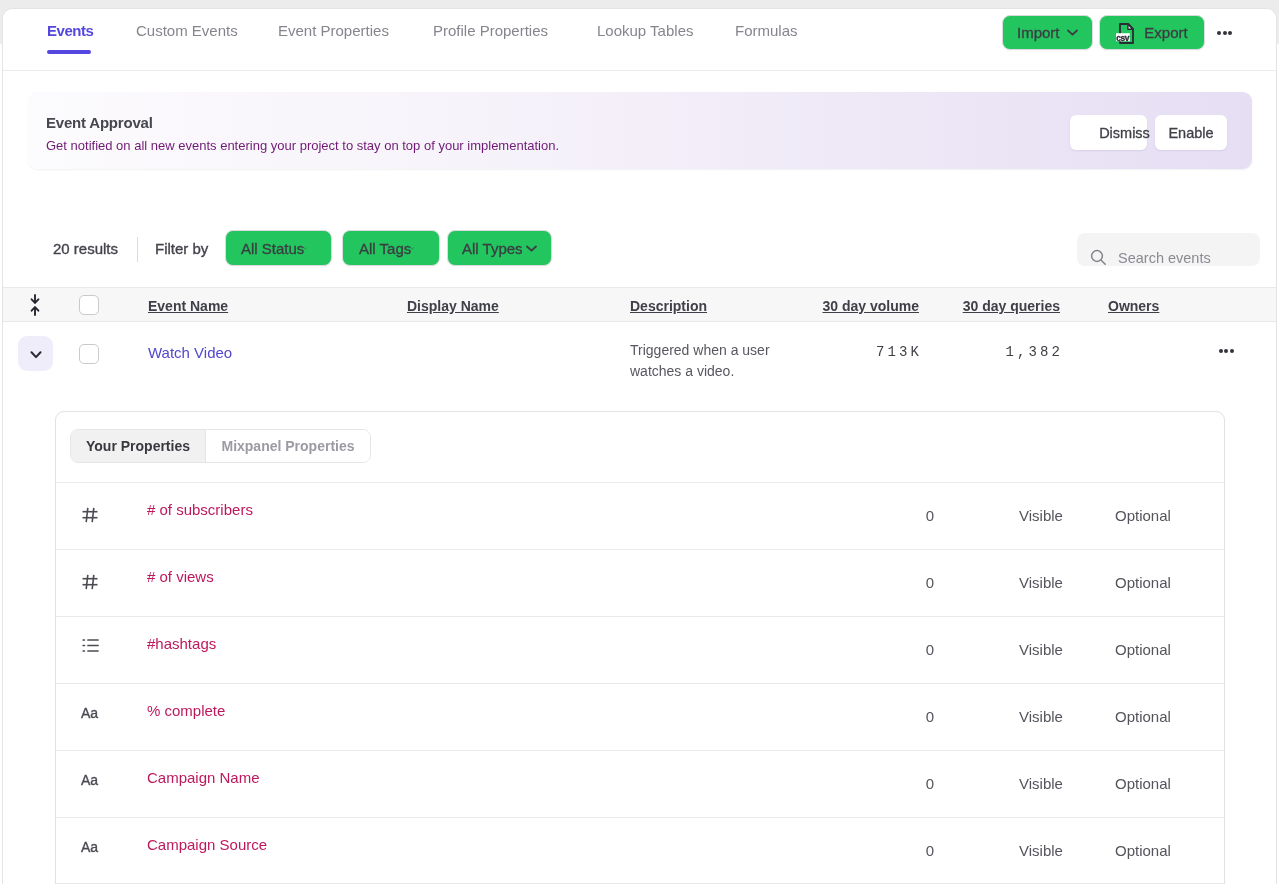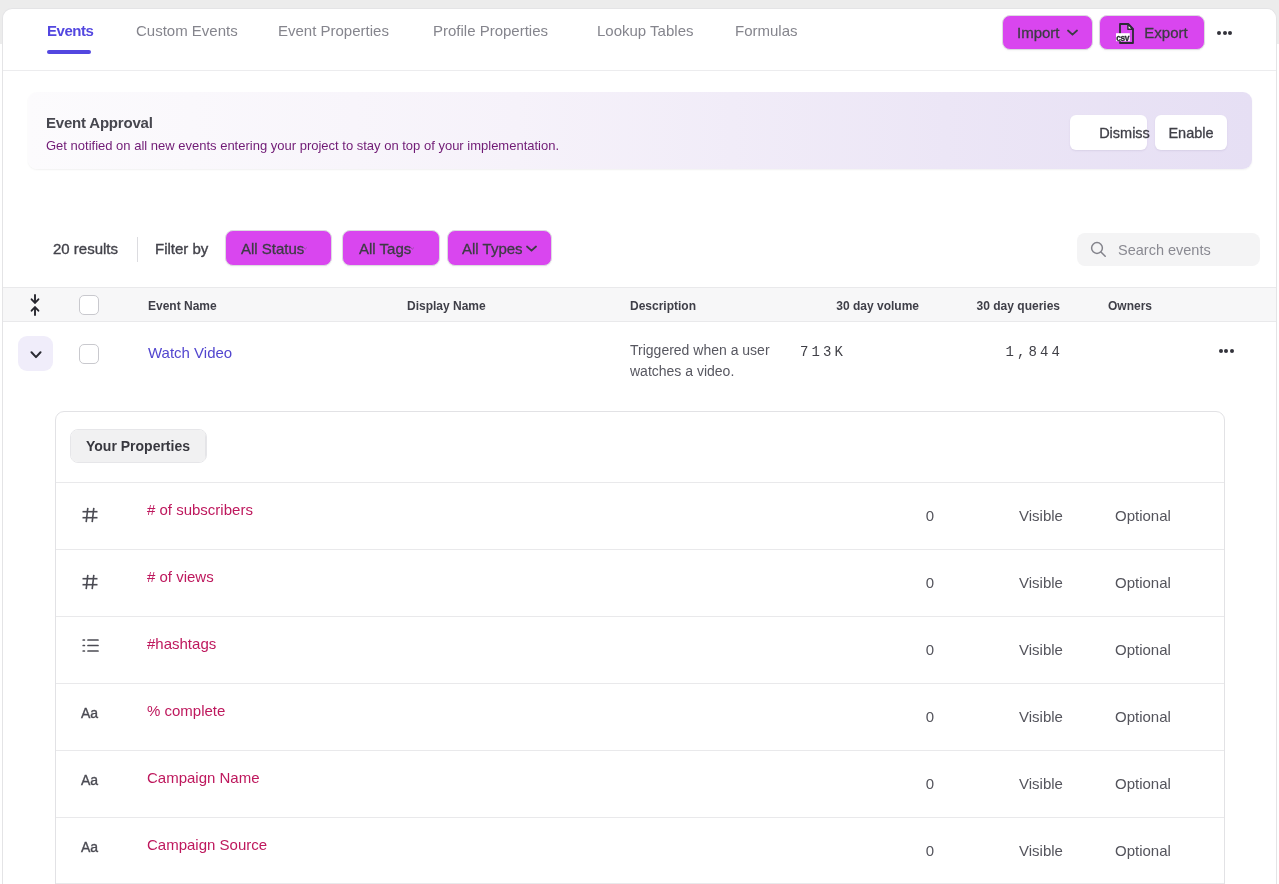--- a/index.html
+++ b/index.html
@@ -7,42 +7,42 @@
 body { font-family:"Liberation Sans", sans-serif; background:#fff; position:relative; }
 .abs { position:absolute; }
 .topbg { top:0; left:0; width:1279px; height:44px; background:#ececec; }
 .card { top:8px; left:2px; width:1275px; height:876px; background:#fff;
   border:1px solid #e4e4e6; border-bottom:none; border-radius:10px 10px 0 0; }
 
 .tab { top:22px; height:17px; line-height:17px; font-size:15px; color:#85858d; }
 .tab.active { color:#5347e0; font-weight:bold; letter-spacing:-0.45px; }
 .underline { left:47px; top:50px; width:44px; height:4px; border-radius:2px; background:#5347e0; }
 .navborder { left:3px; top:70px; width:1273px; height:1px; background:#ececee; }
-.btn { border:1px solid #dcdce0; border-radius:8px; background:#d946ef; color:#3c3c43; box-shadow:0 1px 2px rgba(0,0,0,0.04);
+.btn { border:1px solid #dcdce0; border-radius:8px; background:#22c55e; color:#3c3c43; box-shadow:0 1px 2px rgba(0,0,0,0.04);
   font-size:15px; -webkit-text-stroke:0.3px; display:flex; align-items:center; justify-content:center; white-space:nowrap; }
 .dots { display:flex; gap:1.7px; align-items:center; }
 .dots i { width:4px; height:4px; border-radius:50%; background:#33333b; display:block; }
 
 .banner { left:28px; top:92px; width:1224px; height:77px; border-radius:9px;
   background:linear-gradient(90deg,#fcfbfd 0%, #f6f2fa 40%, #ece6f6 75%, #e6dff4 100%);
   box-shadow:0 1px 2px rgba(0,0,0,0.06); }
 .bannertitle { left:46px; top:114px; font-size:15px; font-weight:bold; letter-spacing:-0.2px; color:#47474f; }
 .bannersub { left:46px; top:138px; font-size:13px; color:#701a75; }
 .wbtn { background:#fff; border-radius:6px; color:#3f3f47; font-size:14.5px; -webkit-text-stroke:0.3px;
   display:flex; align-items:center; justify-content:center; box-shadow:0 1px 2px rgba(80,60,120,0.10); }
 
 .semibold { -webkit-text-stroke:0.35px; color:#43434b; font-size:15px; }
 .vdiv { left:137px; top:237px; width:1px; height:25px; background:#dcdce0; }
 .search { left:1077px; top:233px; width:183px; height:33px; border-radius:8px; background:#f4f4f5;
-  display:flex; align-items:center; }
+  display:flex; align-items:flex-end; }
 .search span { color:#8a8a92; font-size:14.5px; }
 
 .thead { left:3px; top:287px; width:1273px; height:35px; background:#f7f7f8;
   border-top:1px solid #e9e9eb; border-bottom:1px solid #e9e9eb; }
-.hlabel { font-size:12px; font-weight:bold; color:#3f3f48; top:298px; height:16px; line-height:16px; }
+.hlabel { font-size:14px; font-weight:bold; color:#3f3f48; top:298px; height:16px; line-height:16px;text-decoration:underline; }
 .checkbox { width:20px; height:20px; border:1.5px solid #c9c9ce; border-radius:5px; background:#fff; }
 
 .expander { left:18px; top:336px; width:35px; height:35px; border-radius:9px; background:#f0edfa;
   display:flex; align-items:center; justify-content:center; }
 .link { color:#5246cf; }
 .mono { font-family:"Liberation Mono", monospace; letter-spacing:3.1px; color:#3f3f46; font-size:14px; }
 
 .panel { left:55px; top:411px; width:1170px; height:520px; border:1px solid #e2e2e5;
   border-radius:9px; background:#fff; }
 .seg { left:70px; top:429px; height:34px; border:1px solid #e6e6e9; border-radius:8px;
@@ -144,31 +144,32 @@
 <div class="abs hlabel" style="left:1108px;">Owners</div>
 
 <div class="abs expander">
   <svg style="margin-top:3px;" width="12" height="8" viewBox="0 0 12 8">
       <polyline points="1.5,1.3 6,6.1 10.5,1.3" fill="none" stroke="#2a2a32" stroke-width="2" stroke-linecap="round" stroke-linejoin="round"></polyline>
     </svg>
 </div>
 <div class="abs checkbox" style="left:79px; top:344px;"></div>
 <div class="abs link" style="left:148px; top:344px; font-size:15px;">Watch Video</div>
 <div class="abs" style="left:630px; top:340px; font-size:14px; line-height:20.5px; color:#575760;">Triggered when a user<br>watches a video.</div>
-<div class="abs mono" style="left:800px; top:344px; width:122px; text-align:left;">713K</div>
-<div class="abs mono" style="left:940px; top:344px; width:123px; text-align:right;">1,844</div>
+<div class="abs mono" style="left:800px; top:344px; width:122px; text-align:right;">713K</div>
+<div class="abs mono" style="left:940px; top:344px; width:123px; text-align:right;">1,382</div>
 <div class="abs dots" style="left:1218.5px; top:348.6px;">
     <i></i>
     <i></i>
     <i></i>
   </div>
 
 <div class="abs panel"></div>
 <div class="abs seg">
   <div class="s1">Your Properties</div>
+  <div class="s2">Mixpanel Properties</div>
 </div>
 
 <div class="abs prow" style="top:482px;"></div>
 <div class="abs prow" style="top:549px;"></div>
 <div class="abs prow" style="top:616px;"></div>
 <div class="abs prow" style="top:683px;"></div>
 <div class="abs prow" style="top:750px;"></div>
 <div class="abs prow" style="top:817px;"></div>
 <div class="abs" style="left:56px; top:883px; width:1168px; height:1px; background:#e9e9eb;"></div>
 

